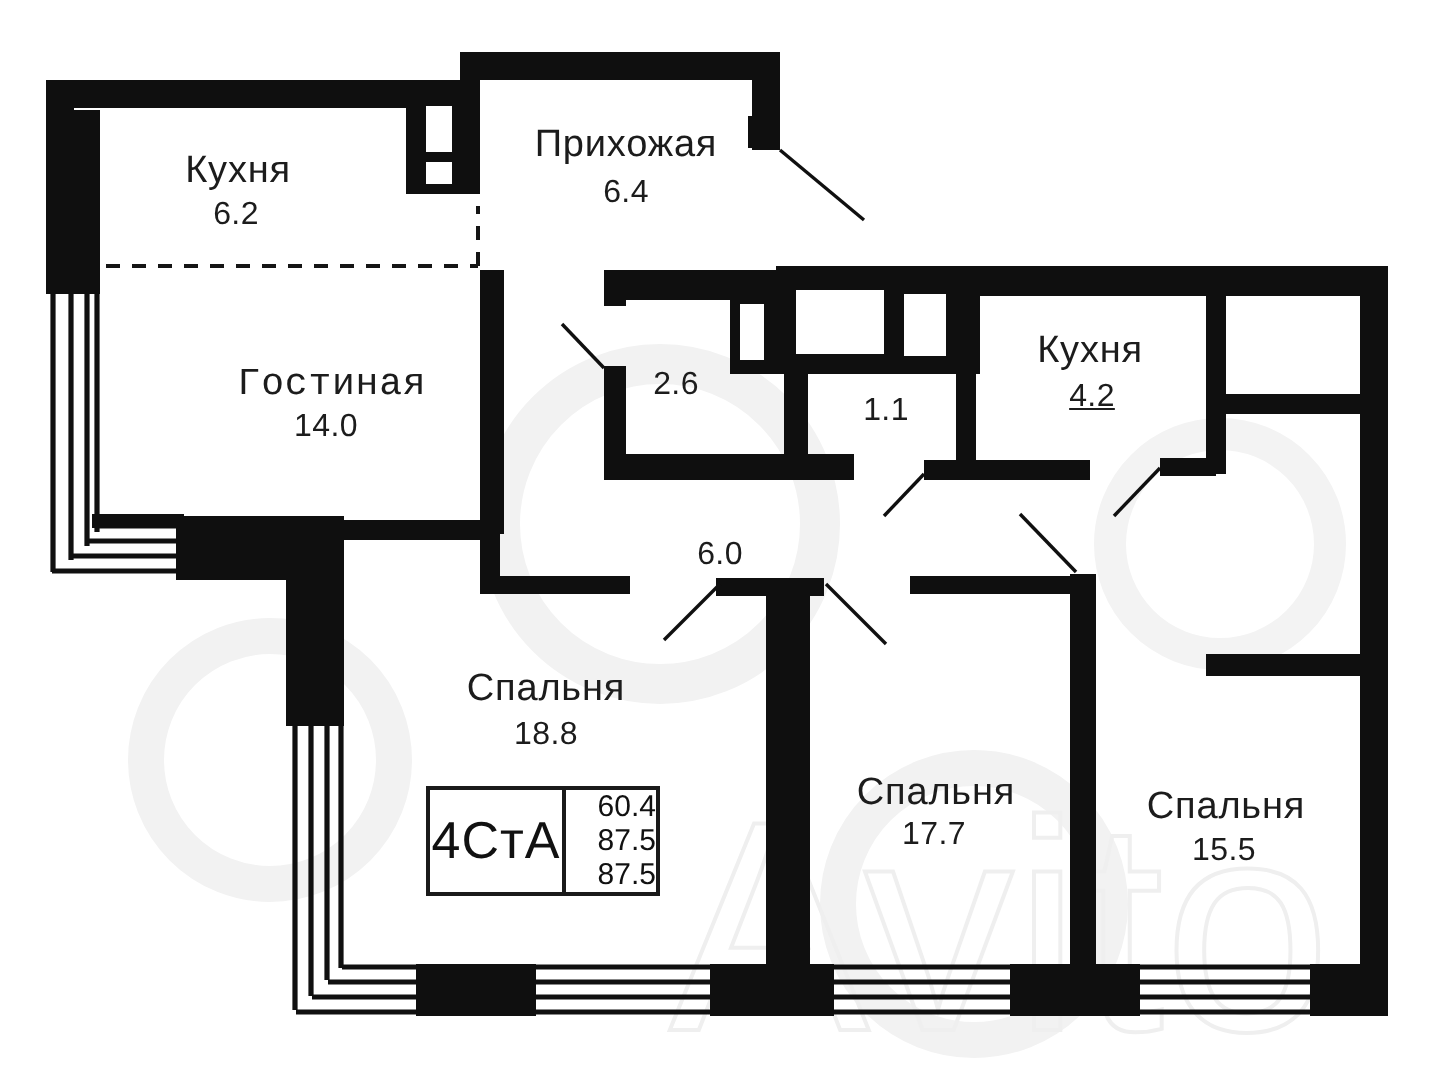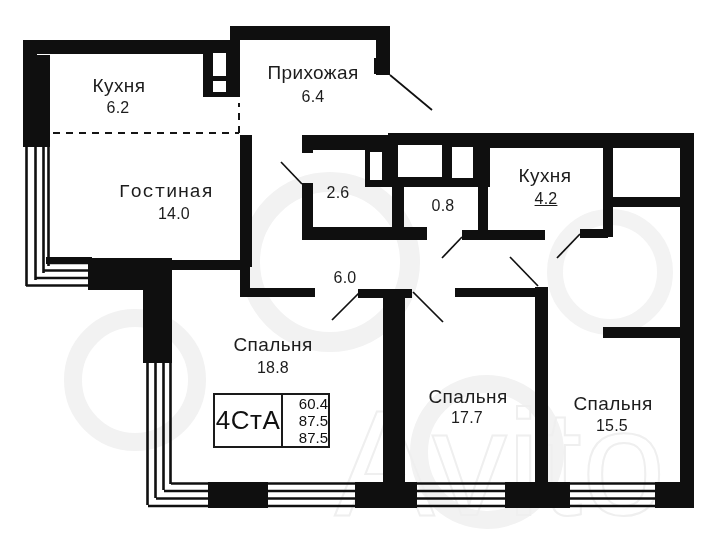--- a/index.html
+++ b/index.html
@@ -5,25 +5,25 @@
   html,body{margin:0;padding:0;background:#ffffff;}
   #plan{position:relative;width:720px;height:539px;background:#ffffff;overflow:hidden;
         font-family:"Liberation Sans",sans-serif;}
   #plan svg{position:absolute;left:0;top:0;}
   .lbl{position:absolute;transform:translate(-50%,-50%);white-space:nowrap;
        color:#1c1c1c;font-size:19px;letter-spacing:0.4px;z-index:5;}
   .area{font-size:16px;letter-spacing:0.2px;}
   
   .p-kitchen-name{left:119px;top:86px;}   .p-kitchen-area{left:118px;top:108px;}
   .p-hall-name{left:313px;top:73px;}      .p-hall-area{left:313px;top:97px;}
-  .p-living-name{left:166px;top:192px;font-family:Liberation Mono, monospace;}   .p-living-area{left:174px;top:214px;}
+  .p-living-name{left:166px;top:192px;font-family:Liberation Mono, monospace;}   .p-living-area{left:163px;top:214px;}
   .p-closet-area{left:338px;top:193px;}
   .p-wc-area{left:443px;top:206px;}
   .p-bath-name{left:545px;top:176px;}     .p-bath-area{left:546px;top:199px;text-decoration:underline;}
-  .p-corr-name{left:357px;top:257px;}     .p-corr-area{left:345px;top:278px;}
+  .p-corr-name{left:357px;top:257px;}     .p-corr-area{left:360px;top:278px;}
   .p-bed1-name{left:273px;top:345px;}     .p-bed1-area{left:273px;top:368px;}
   .p-bed2-name{left:468px;top:397px;}     .p-bed2-area{left:467px;top:418px;}
   .p-bed3-name{left:613px;top:404px;}     .p-bed3-area{left:612px;top:426px;}
   
   .infobox{position:absolute;left:213px;top:393px;width:117px;height:55px;
            border:2px solid #1a1a1a;background:#fff;display:flex;z-index:6;
            box-sizing:border-box;}
   .infobox .type{width:66px;display:flex;align-items:center;justify-content:center;
                  border-right:2px solid #1a1a1a;font-size:26px;color:#111;
                  letter-spacing:0.5px;}
@@ -159,21 +159,21 @@
   <div class="lbl area p-kitchen-area">6.2</div>
 
   <div class="lbl p-hall-name">Прихожая</div>
   <div class="lbl area p-hall-area">6.4</div>
 
   <div class="lbl p-living-name">Гостиная</div>
   <div class="lbl area p-living-area">14.0</div>
 
   <div class="lbl area p-closet-area">2.6</div>
 
-  <div class="lbl area p-wc-area">0.8</div>
+  <div class="lbl area p-wc-area">1.1</div>
 
   <div class="lbl p-bath-name">Кухня</div>
   <div class="lbl area p-bath-area">4.2</div>
 
   <div class="lbl area p-corr-area">6.0</div>
 
   <div class="lbl p-bed1-name">Спальня</div>
   <div class="lbl area p-bed1-area">18.8</div>
 
   <div class="lbl p-bed2-name">Спальня</div>

